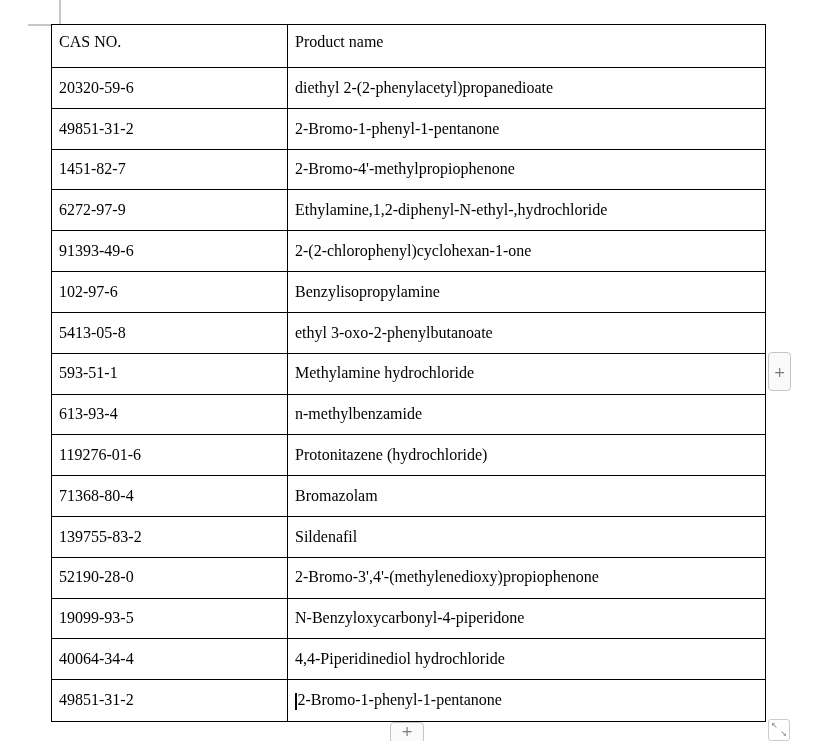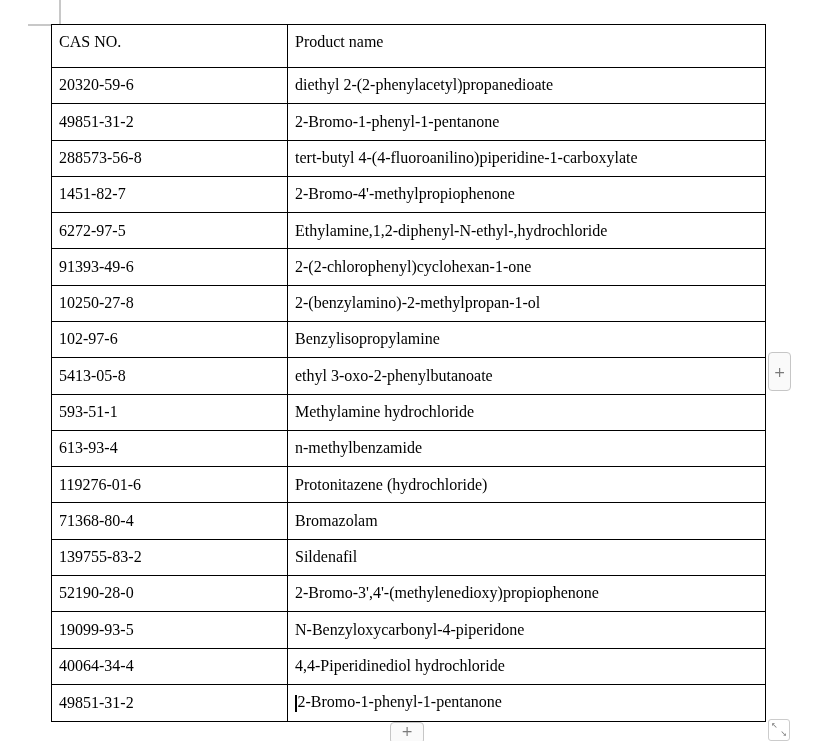--- a/index.html
+++ b/index.html
@@ -132,38 +132,30 @@
       <tbody>
           <tr>
       <td>20320-59-6</td>
       <td><span>diethyl 2-(2-phenylacetyl)propanedioate</span></td>
     </tr>
           <tr>
       <td>49851-31-2</td>
       <td><span>2-Bromo-1-phenyl-1-pentanone</span></td>
     </tr>
           <tr>
-      <td>288573-56-8</td>
-      <td><span>tert-butyl 4-(4-fluoroanilino)piperidine-1-carboxylate</span></td>
-    </tr>
-          <tr>
       <td>1451-82-7</td>
       <td><span>2-Bromo-4'-methylpropiophenone</span></td>
     </tr>
           <tr>
-      <td>6272-97-5</td>
+      <td>6272-97-9</td>
       <td><span>Ethylamine,1,2-diphenyl-N-ethyl-,hydrochloride</span></td>
     </tr>
           <tr>
       <td>91393-49-6</td>
       <td><span>2-(2-chlorophenyl)cyclohexan-1-one</span></td>
-    </tr>
-          <tr>
-      <td>10250-27-8</td>
-      <td><span>2-(benzylamino)-2-methylpropan-1-ol</span></td>
     </tr>
           <tr>
       <td>102-97-6</td>
       <td><span>Benzylisopropylamine</span></td>
     </tr>
           <tr>
       <td>5413-05-8</td>
       <td><span>ethyl 3-oxo-2-phenylbutanoate</span></td>
     </tr>
           <tr>

